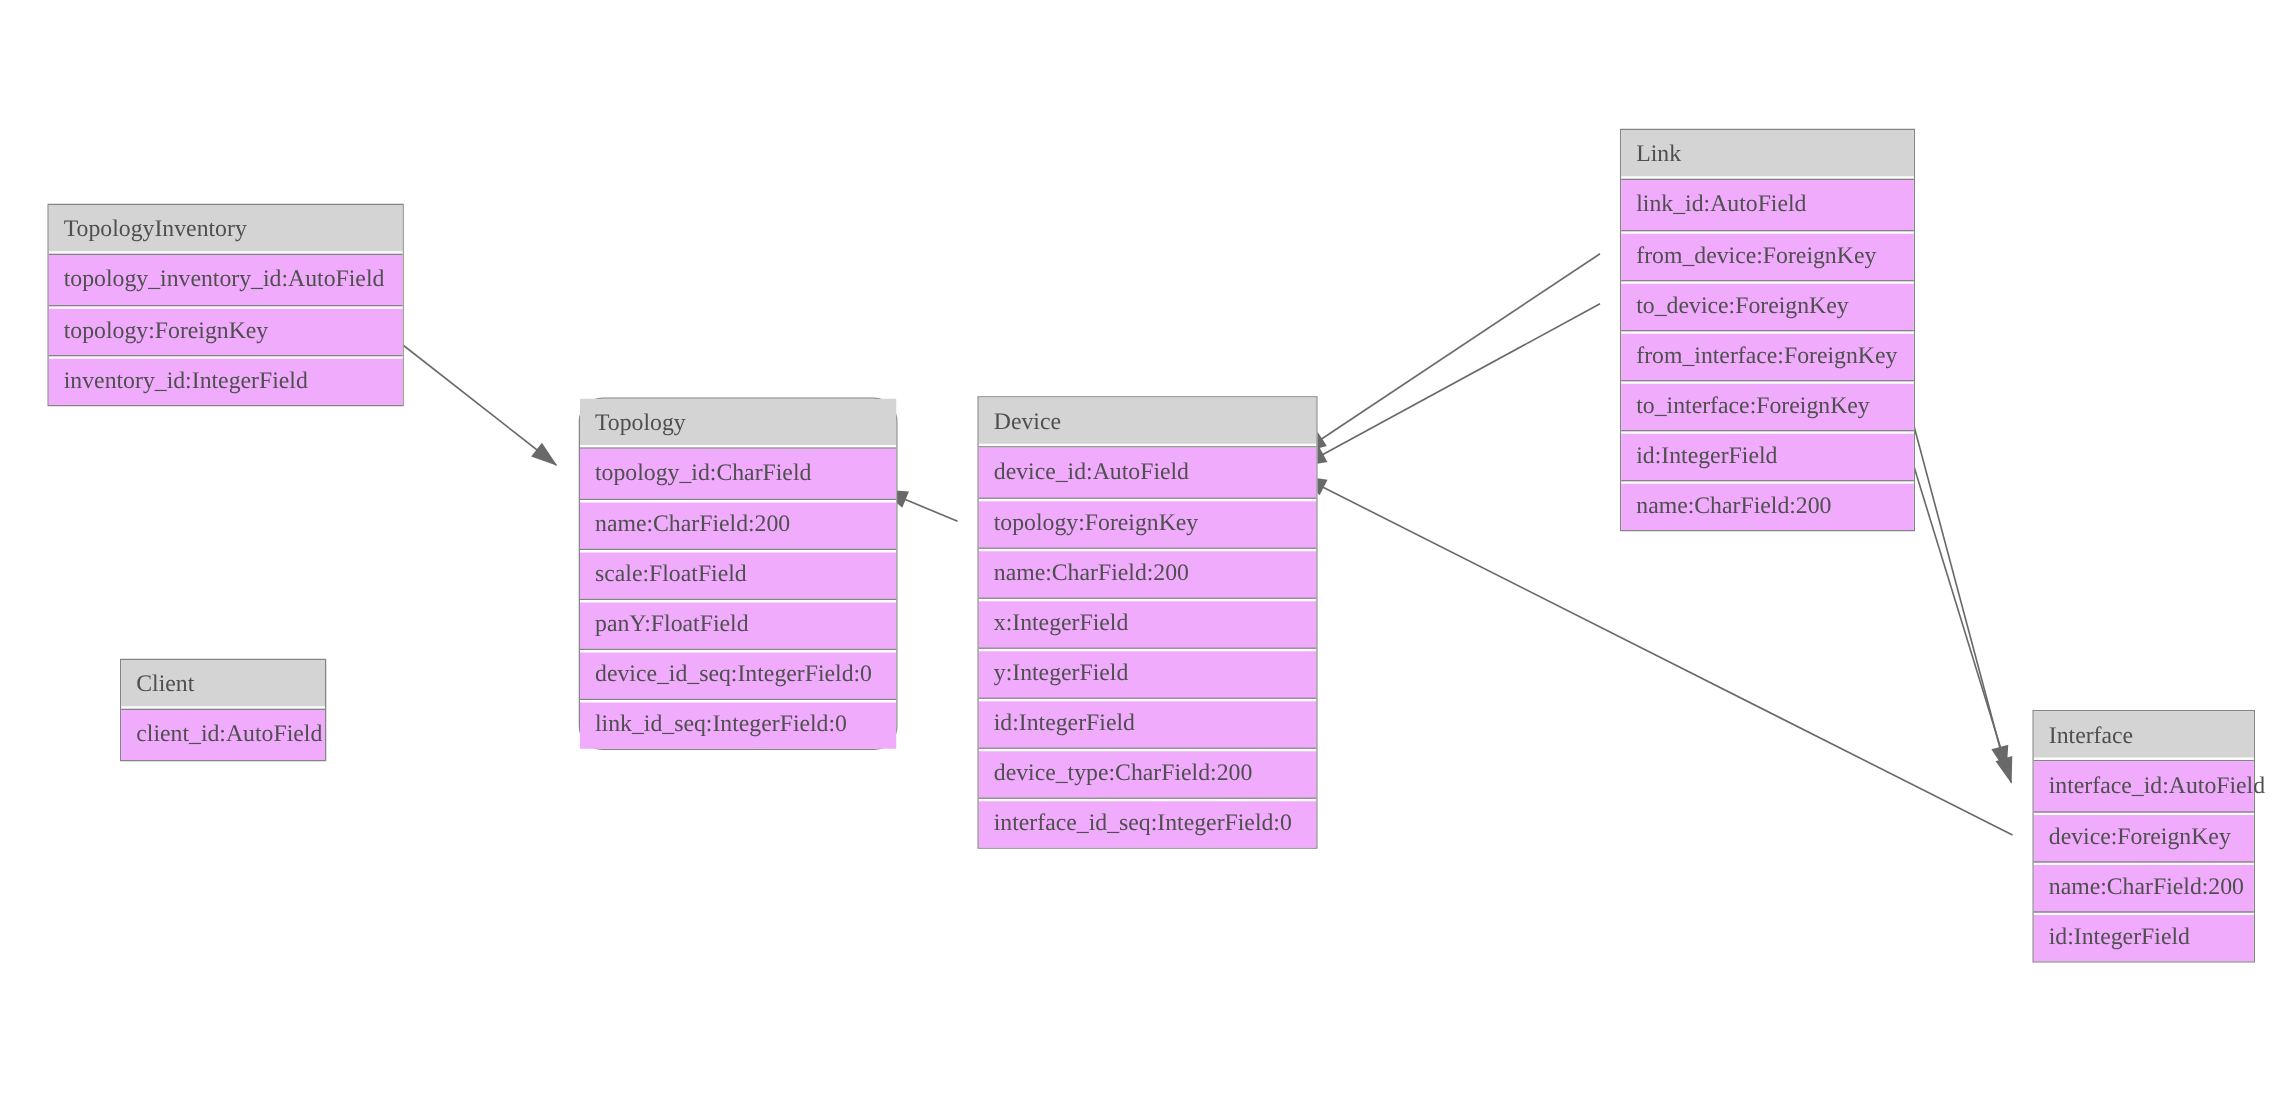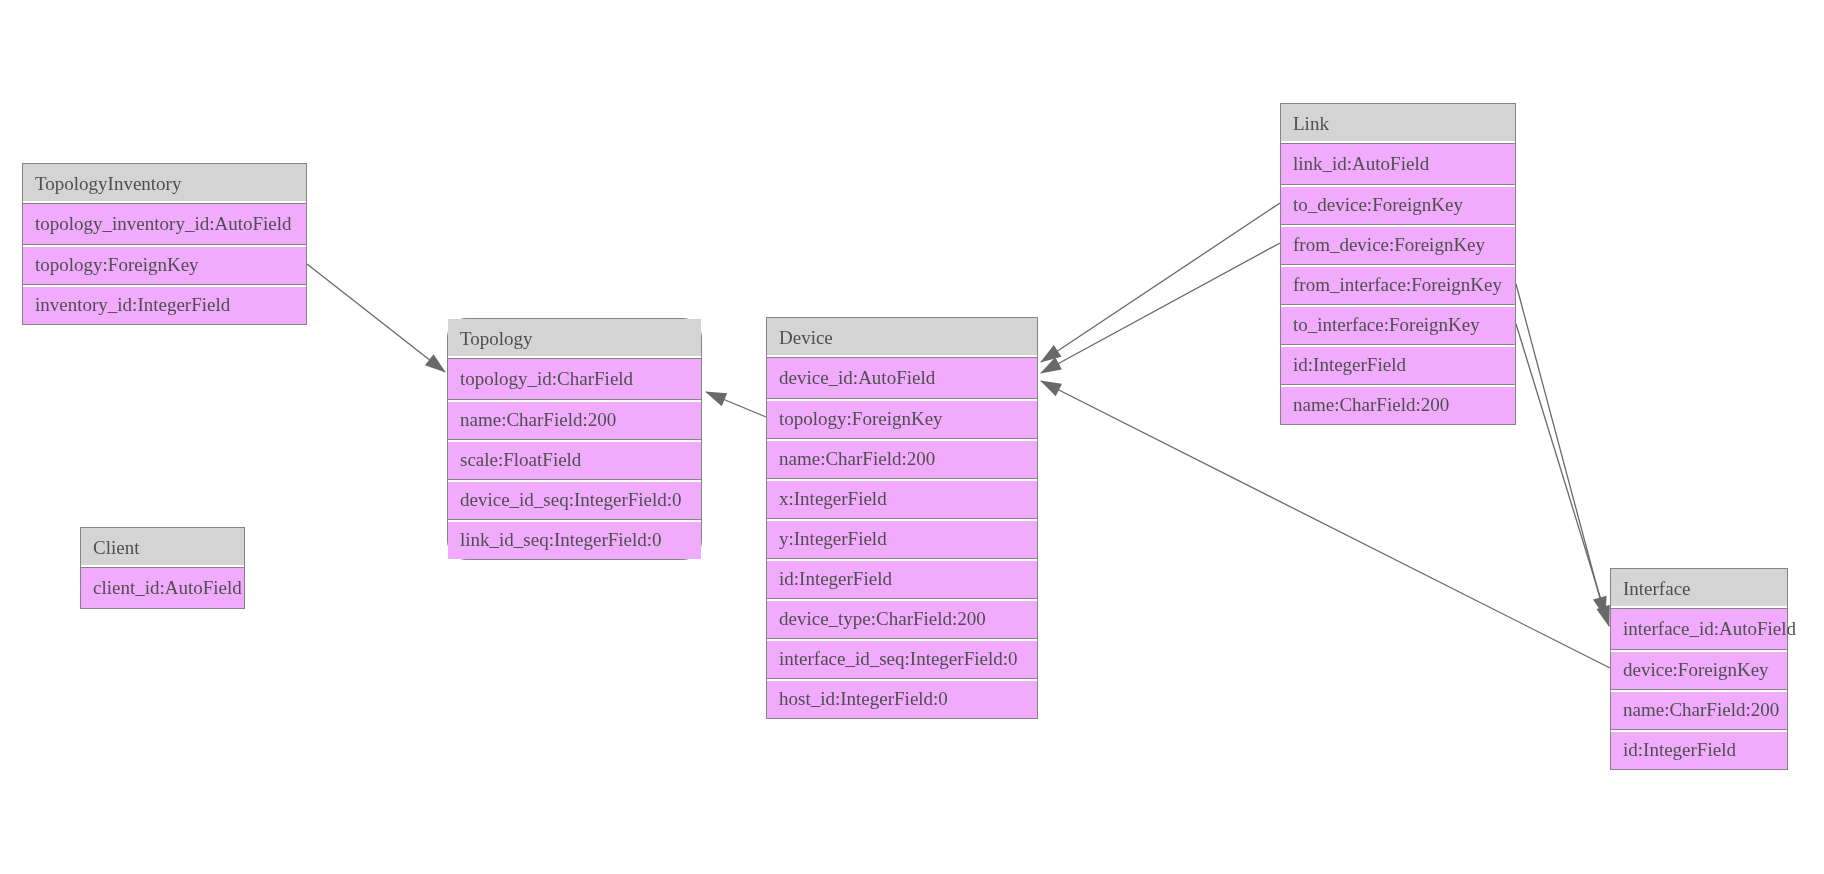--- a/index.html
+++ b/index.html
@@ -22,20 +22,21 @@
     height: 874px;
     pointer-events: none;
   }
   .tbl {
     position: absolute;
     box-sizing: border-box;
     border: 1.5px solid #848484;
     background: #ffffff;
     color: #4f4f4f;
     font-size: 19px;
+    margin-left: 16px;
   }
   .tbl .hdr {
     box-sizing: border-box;
     height: 40px;
     background: #d4d4d4;
     border-bottom: 1px solid #848484;
     display: flex;
     align-items: center;
     padding: 0 12px;
     box-shadow: inset 0 -2px 0 #fdfdfd;
@@ -87,47 +88,47 @@
     <div class="row">topology_inventory_id:AutoField</div>
     <div class="row">topology:ForeignKey</div>
     <div class="row">inventory_id:IntegerField</div>
   </div>
 
   <div class="tbl" id="t-topology">
     <div class="hdr">Topology</div>
     <div class="row">topology_id:CharField</div>
     <div class="row">name:CharField:200</div>
     <div class="row">scale:FloatField</div>
+    <div class="row">panY:FloatField</div>
     <div class="row">device_id_seq:IntegerField:0</div>
     <div class="row">link_id_seq:IntegerField:0</div>
   </div>
 
   <div class="tbl" id="t-client">
     <div class="hdr">Client</div>
     <div class="row">client_id:AutoField</div>
   </div>
 
   <div class="tbl" id="t-device">
     <div class="hdr">Device</div>
     <div class="row">device_id:AutoField</div>
     <div class="row">topology:ForeignKey</div>
     <div class="row">name:CharField:200</div>
     <div class="row">x:IntegerField</div>
     <div class="row">y:IntegerField</div>
     <div class="row">id:IntegerField</div>
     <div class="row">device_type:CharField:200</div>
     <div class="row">interface_id_seq:IntegerField:0</div>
-    <div class="row">host_id:IntegerField:0</div>
   </div>
 
   <div class="tbl" id="t-link">
     <div class="hdr">Link</div>
     <div class="row">link_id:AutoField</div>
+    <div class="row">from_device:ForeignKey</div>
     <div class="row">to_device:ForeignKey</div>
-    <div class="row">from_device:ForeignKey</div>
     <div class="row">from_interface:ForeignKey</div>
     <div class="row">to_interface:ForeignKey</div>
     <div class="row">id:IntegerField</div>
     <div class="row">name:CharField:200</div>
   </div>
 
   <div class="tbl" id="t-interface">
     <div class="hdr">Interface</div>
     <div class="row">interface_id:AutoField</div>
     <div class="row">device:ForeignKey</div>

